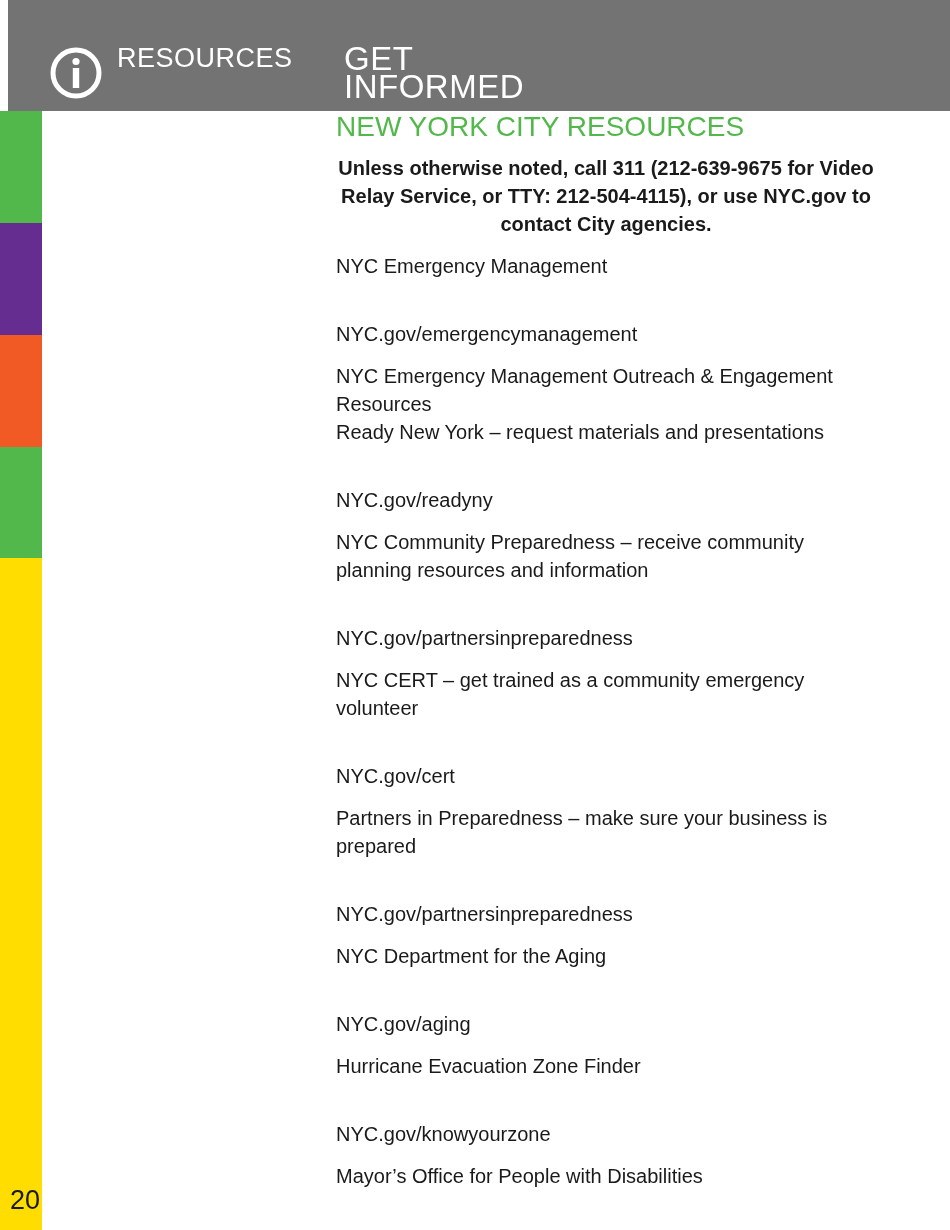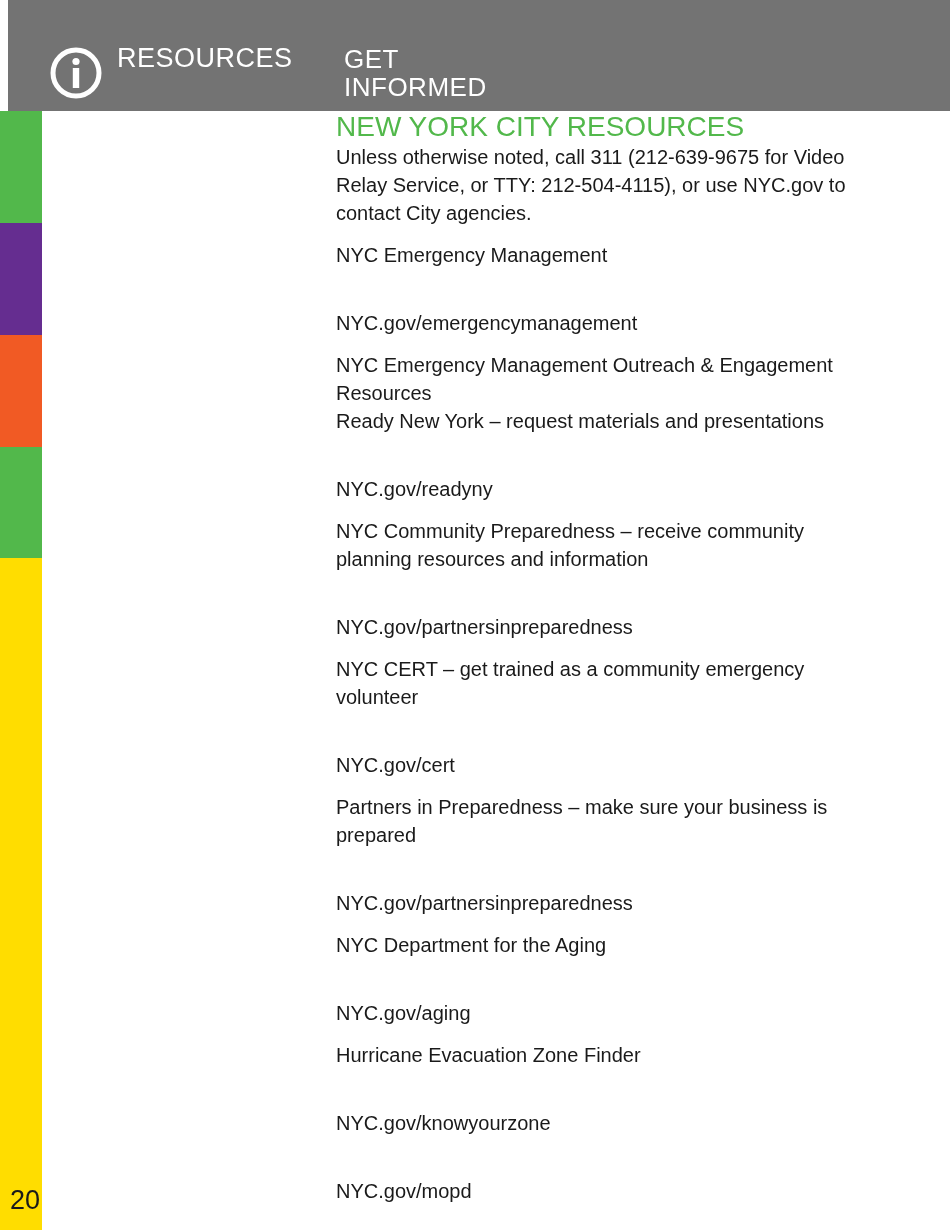--- a/index.html
+++ b/index.html
@@ -1,25 +1,25 @@
 <!DOCTYPE html>
 <html><head>
 <meta charset="utf-8">
 <style>
   html, body { margin: 0; padding: 0; }
   body { width: 950px; height: 1230px; position: relative; background: #ffffff; overflow: hidden; font-family: "Liberation Sans", "DejaVu Sans", sans-serif; }
   .header { position: absolute; left: 8px; top: 0; width: 950px; height: 111px; background: #737373; }
   .info-icon { position: absolute; left: 42px; top: 47px; width: 52px; height: 52px; }
   .section-label { position: absolute; left: 109px; top: 43px; color: #fff; font-size: 27px; font-weight: 300; letter-spacing: 0.5px; }
-  .page-title { position: absolute; left: 336px; top: 45px; color: #fff; font-size: 26px; line-height: 28px; font-weight: 500; letter-spacing: 0.5px; }
+  .page-title { position: absolute; left: 336px; top: 45px; color: #fff; font-size: 33px; line-height: 28px; font-weight: 500; letter-spacing: 0.5px; }
   .stripe { position: absolute; left: 0; width: 42px; }
   .page-number { position: absolute; left: 10px; top: 1185px; font-size: 27px; color: #1a1a1a; }
   .content { position: absolute; left: 336px; top: 114px; width: 540px; color: #1a1a1a; font-size: 20px; line-height: 28px; }
   .content h2 { margin: 0; color: #52b84b; font-size: 28px; font-weight: normal; line-height: 26px; }
-  .intro { margin: 3px 0 14px 0; font-weight: 400; }
+  .intro { margin: 14px 0 14px 0; font-weight: 700; text-align: center; }
   .entry { margin: 0 0 14px 0; }
   .entry .name { display: block; font-weight: 500; }
   .entry .url { display: block; font-weight: 300; margin-top: 40px; }
 </style>
 </head>
 <body>
 
 <div class="header">
   <svg class="info-icon" viewBox="0 0 52 52">
     <circle cx="26" cy="26" r="23" fill="none" stroke="#fff" stroke-width="5"></circle>
@@ -67,15 +67,16 @@
   </div>
   <div class="entry">
     <span class="name">NYC Department for the Aging</span>
     <span class="url">NYC.gov/aging</span>
   </div>
   <div class="entry">
     <span class="name">Hurricane Evacuation Zone Finder</span>
     <span class="url">NYC.gov/knowyourzone</span>
   </div>
   <div class="entry">
+    <span class="name">Mayor’s Office for People with Disabilities</span>
     <span class="url">NYC.gov/mopd</span>
   </div>
 </div>
 
 </body></html>

